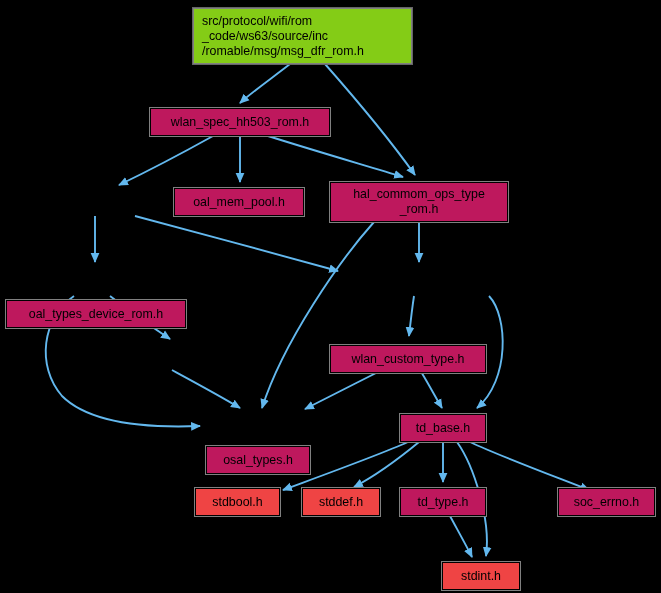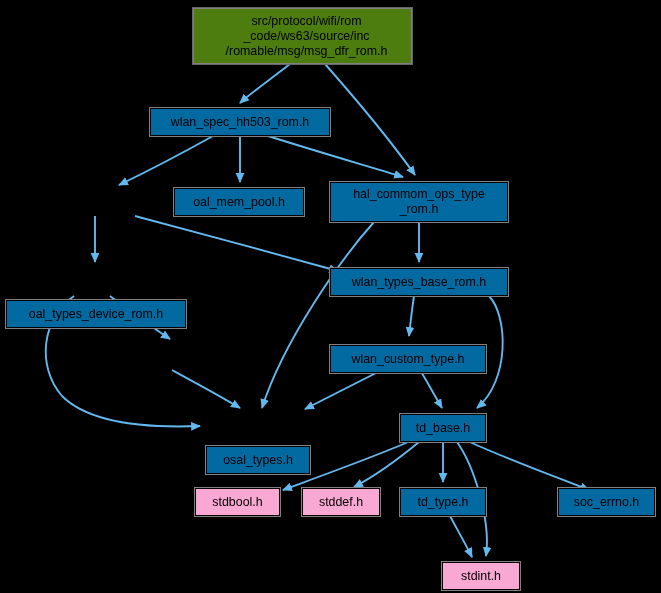--- a/index.html
+++ b/index.html
@@ -33,34 +33,34 @@
   .node {
     position: absolute;
     box-sizing: border-box;
     display: flex;
     align-items: center;
     justify-content: center;
     text-align: center;
     font-size: 12.4px;
     line-height: 15px;
     color: #000000;
-    background: #0369a1;
+    background: #be185d;
     border: 1px solid #000000;
     outline: 1px solid #808080;
     white-space: pre-line;
     letter-spacing: 0px;
   }
   .node.sys {
-    background: #f9a8d4;
+    background: #ef4444;
   }
   .node.root {
-    background: #4d7c0f;
+    background: #84cc16;
     border: 1px solid #808080;
     outline: 1px solid #666666;
-    text-align: center;
+    text-align: left;
     justify-content: flex-start;
     padding-left: 8px;
   }
   .node-label {
     display: block;
     width: 100%;
   }
 </style>
 </head>
 <body>
@@ -99,21 +99,20 @@
 
   <div id="node-layer">
       <div class="node root" style="left: 193px; top: 8px; width: 219px; height: 56px;"><span class="node-label">src/protocol/wifi/rom
 _code/ws63/source/inc
 /romable/msg/msg_dfr_rom.h</span></div>
       <div class="node" style="left: 150px; top: 108px; width: 180px; height: 28px;"><span class="node-label">wlan_spec_hh503_rom.h</span></div>
       <div class="node" style="left: 174px; top: 188px; width: 130px; height: 28px;"><span class="node-label">oal_mem_pool.h</span></div>
       <div class="node" style="left: 330px; top: 182px; width: 178px; height: 40px;"><span class="node-label">hal_commom_ops_type
 _rom.h</span></div>
       <div class="node" style="left: 6px; top: 268px; width: 180px; height: 28px; margin-top: 32px;"><span class="node-label">oal_types_device_rom.h</span></div>
-      <div class="node" style="left: 330px; top: 268px; width: 178px; height: 28px;"><span class="node-label">wlan_types_base_rom.h</span></div>
       <div class="node" style="left: 330px; top: 323px; width: 156px; height: 28px; margin-top: 22px;"><span class="node-label">wlan_custom_type.h</span></div>
       <div class="node" style="left: 206px; top: 414px; width: 104px; height: 28px; margin-top: 32px;"><span class="node-label">osal_types.h</span></div>
       <div class="node" style="left: 400px; top: 414px; width: 86px; height: 28px;"><span class="node-label">td_base.h</span></div>
       <div class="node sys" style="left: 195px; top: 488px; width: 85px; height: 28px;"><span class="node-label">stdbool.h</span></div>
       <div class="node" style="left: 400px; top: 488px; width: 86px; height: 28px;"><span class="node-label">td_type.h</span></div>
       <div class="node sys" style="left: 302px; top: 488px; width: 78px; height: 28px;"><span class="node-label">stddef.h</span></div>
       <div class="node" style="left: 558px; top: 488px; width: 97px; height: 28px;"><span class="node-label">soc_errno.h</span></div>
       <div class="node sys" style="left: 442px; top: 562px; width: 78px; height: 28px;"><span class="node-label">stdint.h</span></div>
     </div>
 

